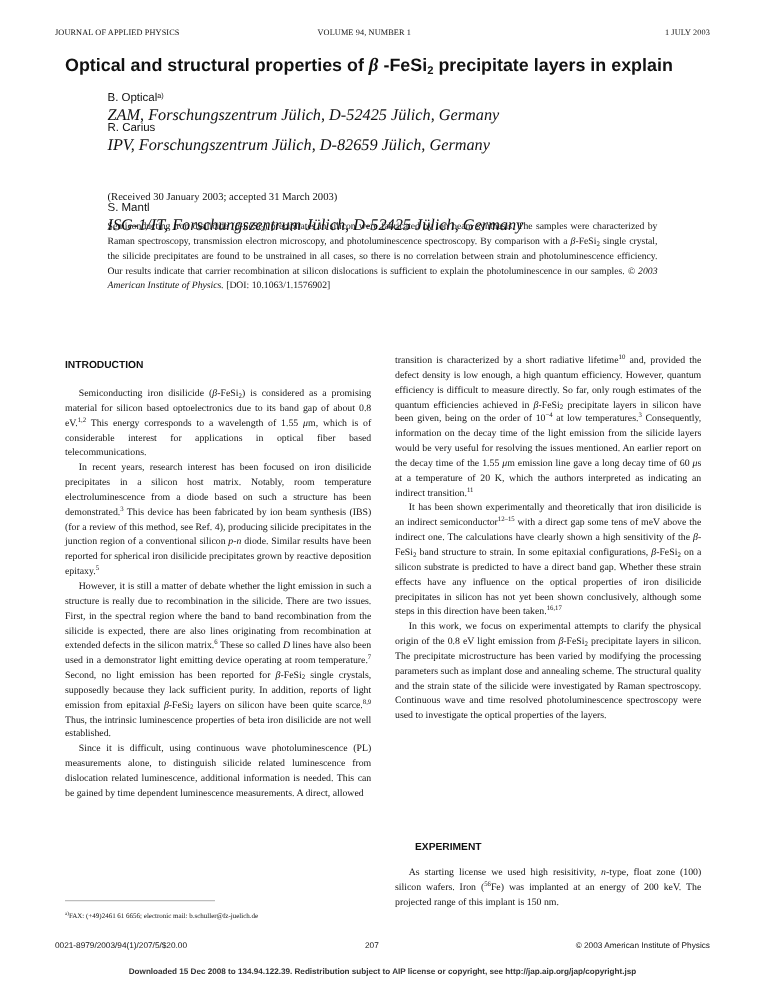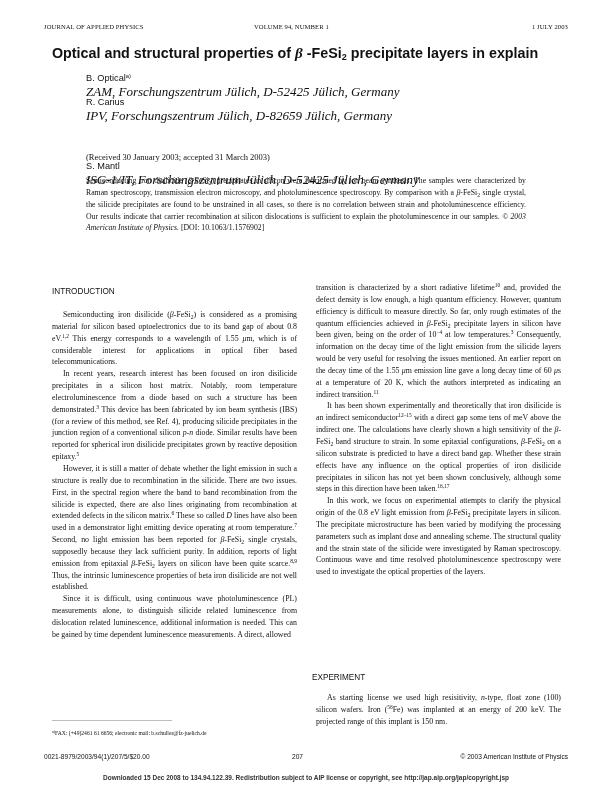--- a/index.html
+++ b/index.html
@@ -23,23 +23,23 @@
   .author-name sup { font-size: 5.8px; vertical-align: 3px; line-height: 0; }
   .affil { font-size: 13px; font-style: italic; white-space: nowrap; margin-top: 1px; }
   .a1 { top: 73px; } .a2 { top: 97px; } .a3 { top: 121px; margin-top: 40px; }
 
   .received { top: 152px; left: 86px; font-size: 8.5px; white-space: nowrap; text-align: right; }
 
   .abstract { top: 175px; left: 86px; width: 440px; font-size: 7.75px; line-height: 11.85px; text-align: justify; }
   .abstract sub, .body sub { font-size: 5.6px; vertical-align: -1.5px; line-height: 0; }
   .abstract i, .body i { font-style: italic; }
 
-  .section-head { font-size: 8.2px; font-weight: normal; white-space: nowrap; }
+  .section-head { font-size: 8.2px; font-weight: bold; white-space: nowrap; }
   .intro-head { top: 287px; left: 52px; }
-  .exp-head { top: 673px; left: 312px; }
+  .exp-head { top: 673px; left: 332px; }
 
   .body { font-size: 7.85px; line-height: 11.85px; text-align: justify; width: 245px; }
   .body p { margin: 0; text-indent: 11px; }
   .body p.noindent { text-indent: 0; }
   .body sup { font-size: 5.4px; vertical-align: 3.2px; line-height: 0; }
   .col-left-1 { top: 309px; left: 52px; }
   .col-right-1 { top: 282px; left: 316px; }
   .col-right-2 { top: 692px; left: 316px; }
 
   .footnote-rule { top: 720px; left: 52px; width: 120px; height: 1px; background: #bdbdbd; }

